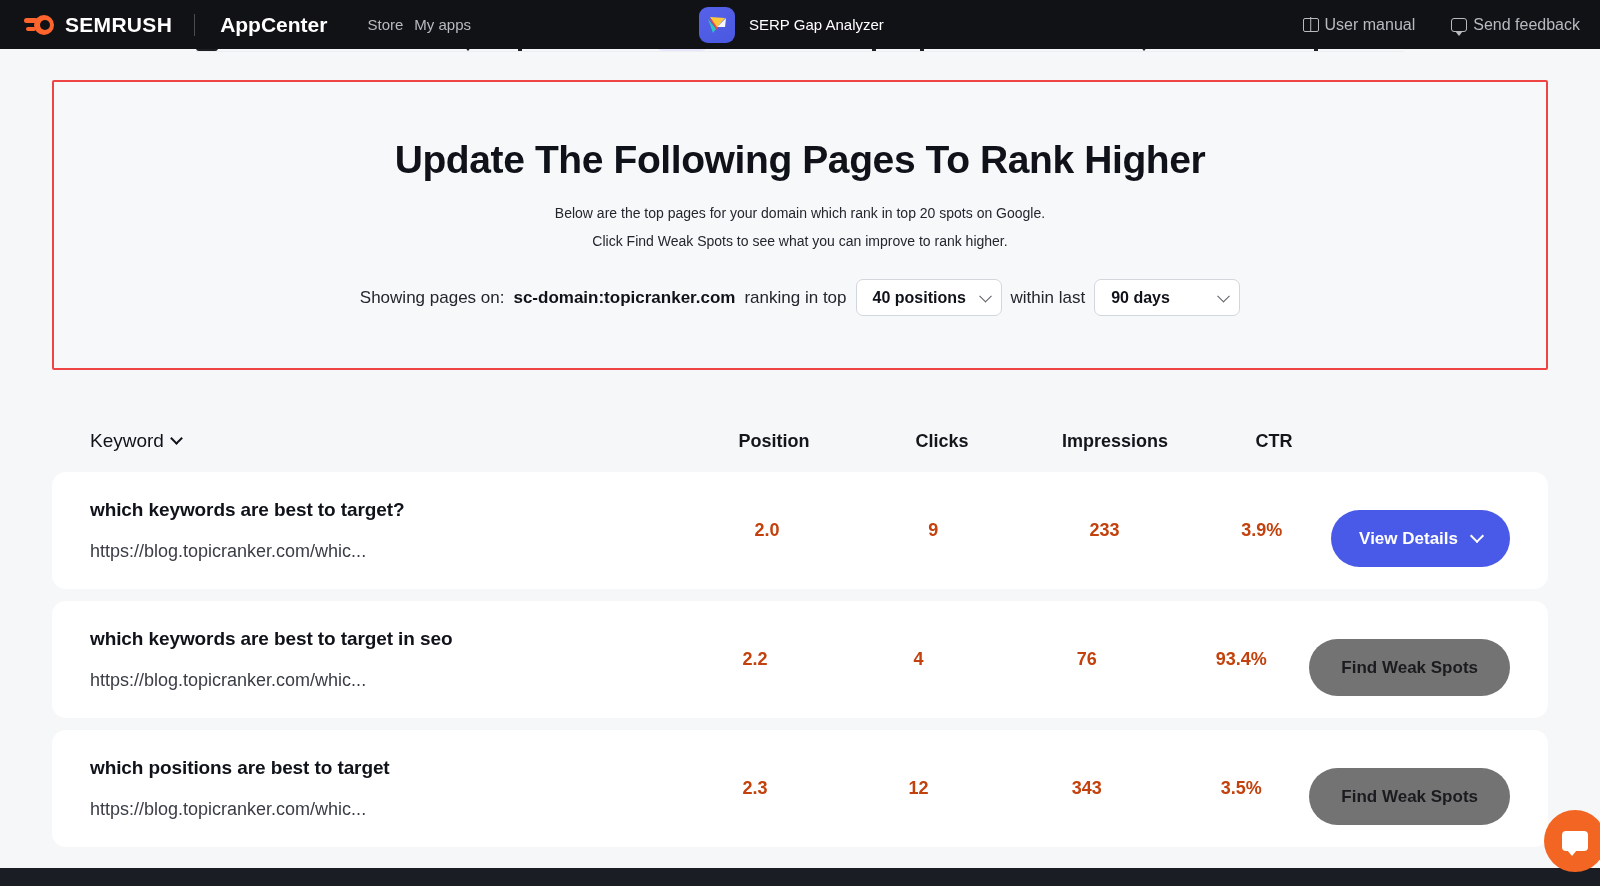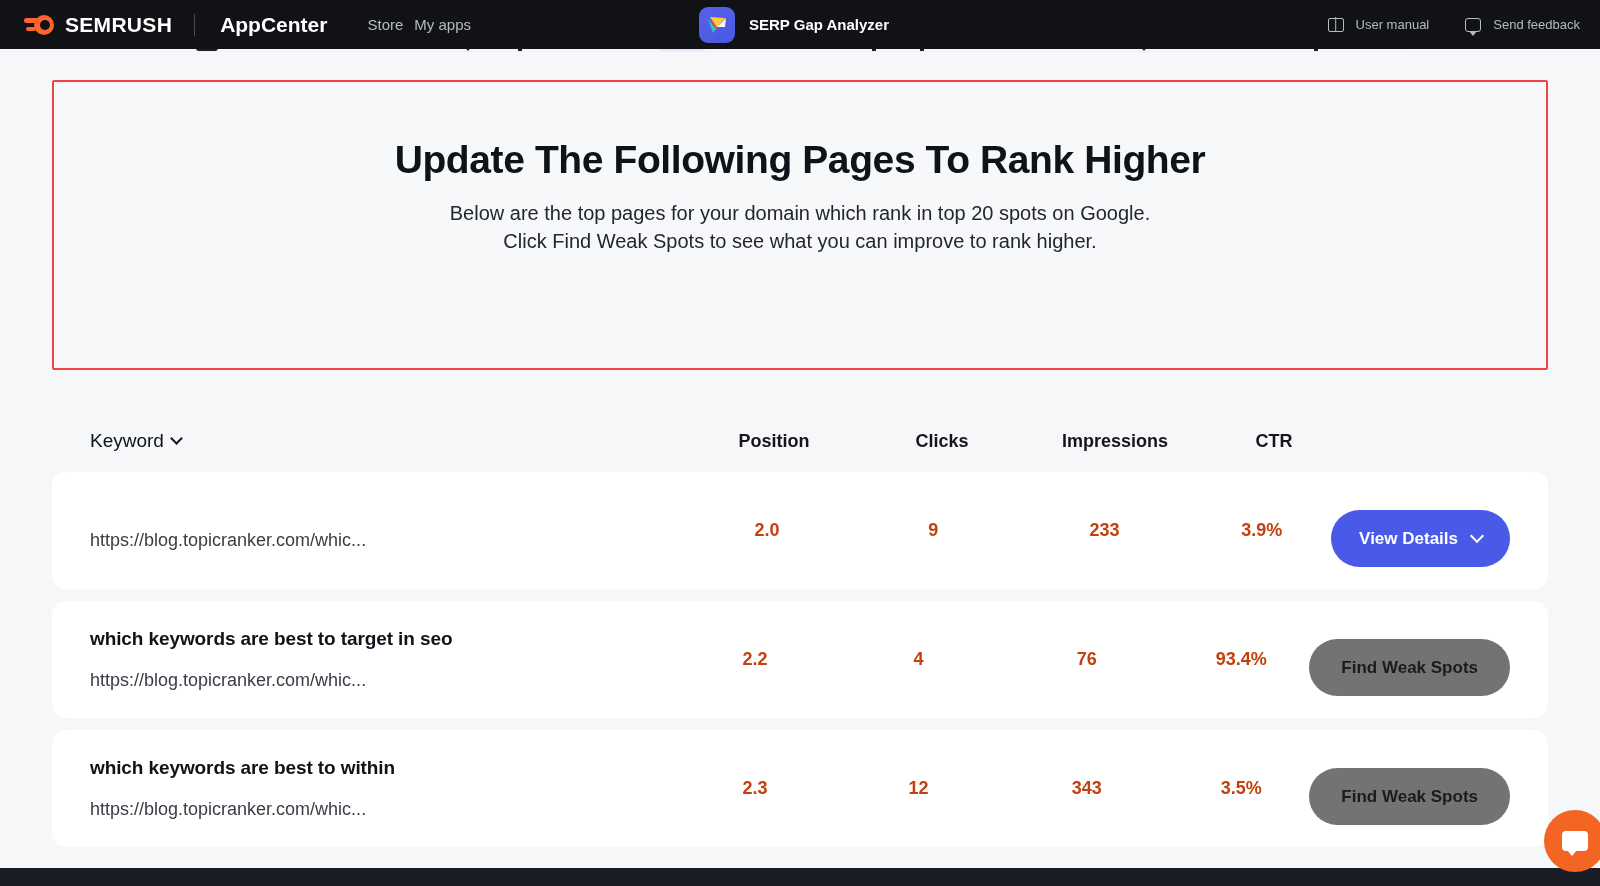--- a/index.html
+++ b/index.html
@@ -46,21 +46,21 @@
     border-radius: 2px;
     text-align: center;
   }
   .hero-title {
     margin-top: 56px;
     font-size: 39px; font-weight: 700; color: #10121a;
     letter-spacing: -0.4px;
   }
   .hero-sub {
     margin-top: 17px;
-    font-size: 20px; line-height: 28px; color: #24262d; font-weight: 400;
+    font-size: 14px; line-height: 28px; color: #24262d; font-weight: 400;
   }
   .hero-controls {
     margin-top: 24px;
     display: flex; align-items: center; justify-content: center;
     gap: 9px;
     font-size: 17px; color: #24262d;
   }
   .hero-controls .strong { font-weight: 700; color: #10121a; }
   .select {
     position: relative;
@@ -188,29 +188,29 @@
 
   .app-center-id {
     position: absolute; left: 699px; top: 0; height: 49px;
     display: flex; align-items: center; gap: 14px;
   }
   .app-icon {
     width: 36px; height: 36px; border-radius: 9px;
     background: linear-gradient(150deg,#5562e8 0%,#4a57e0 100%);
     position: relative; overflow: hidden;
   }
-  .app-name { font-size: 15px; font-weight: 700; color: #ffffff; }
+  .app-name { font-size: 15px; font-weight: 400; color: #ffffff; }
 
   .nav-right {
     position: absolute; right: 20px; top: 0; height: 49px;
     display: flex; align-items: center; gap: 36px;
   }
   .nav-right .item {
-    display: flex; align-items: center; gap: 12px;
-    font-size: 13px; color: #b7babf; cursor: pointer; justify-content: center;
+    display: flex; align-items: center; gap: 6px;
+    font-size: 16px; color: #b7babf; cursor: pointer; justify-content: center;
   }
   .ico-book {
     width: 16px; height: 14px; border: 1.6px solid #b7babf; border-radius: 2px;
     position: relative;
   }
   .ico-book:after {
     content:""; position:absolute; left: 50%; top: -1.6px; bottom: -1.6px;
     width: 1.6px; background:#b7babf; transform: translateX(-50%);
   }
   .ico-chat {
@@ -266,38 +266,56 @@
   </div>
 
   <section class="hero">
     <h1 class="hero-title">Update The Following Pages To Rank Higher</h1>
 
     <p class="hero-sub">
       <span>Below are the top pages for your domain which rank in top 20 spots on Google.</span><br>
       <span>Click Find Weak Spots to see what you can improve to rank higher.</span>
     </p>
 
+    <div class="hero-controls">
+      <span>Showing pages on:</span>
+      <span class="strong">sc-domain:topicranker.com</span>
+      <span>ranking in top</span>
+
+      <span class="select">
+        <span>40 positions</span>
+        <span class="chev"></span>
+      </span>
+
+      <span>within last</span>
+
+      <span class="select">
+        <span>90 days</span>
+        <span class="chev"></span>
+      </span>
+    </div>
   </section>
 
   <div class="table-wrap">
 
     <div class="thead">
       <div class="col-kw">
         <span class="th">Keyword</span>
         <span class="chev-sm"></span>
       </div>
       <div class="col-pos th-sub">Position</div>
       <div class="col-clicks th-sub">Clicks</div>
       <div class="col-impr th-sub">Impressions</div>
       <div class="col-ctr th-sub">CTR</div>
       <div class="col-act"></div>
     </div>
 
     <div class="row">
       <div class="col-kw" style="display:block">
+        <div class="kw-title">which keywords are best to target?</div>
         <div class="kw-url">https://blog.topicranker.com/whic...</div>
       </div>
       <div class="col-pos    cell-num">2.0</div>
       <div class="col-clicks cell-num">9</div>
       <div class="col-impr   cell-num">233</div>
       <div class="col-ctr    cell-num">3.9%</div>
       <div class="col-act">
         <button class="btn btn-primary">
           <span>View Details</span>
           <span class="chev"></span>
@@ -316,21 +334,21 @@
       <div class="col-ctr    cell-num">93.4%</div>
       <div class="col-act">
         <button class="btn btn-warn">
           <span>Find Weak Spots</span>
         </button>
       </div>
     </div>
 
     <div class="row">
       <div class="col-kw" style="display:block">
-        <div class="kw-title">which keywords are best to within</div>
+        <div class="kw-title">which positions are best to target</div>
         <div class="kw-url">https://blog.topicranker.com/whic...</div>
       </div>
       <div class="col-pos    cell-num">2.3</div>
       <div class="col-clicks cell-num">12</div>
       <div class="col-impr   cell-num">343</div>
       <div class="col-ctr    cell-num">3.5%</div>
       <div class="col-act">
         <button class="btn btn-warn">
           <span>Find Weak Spots</span>
         </button>

